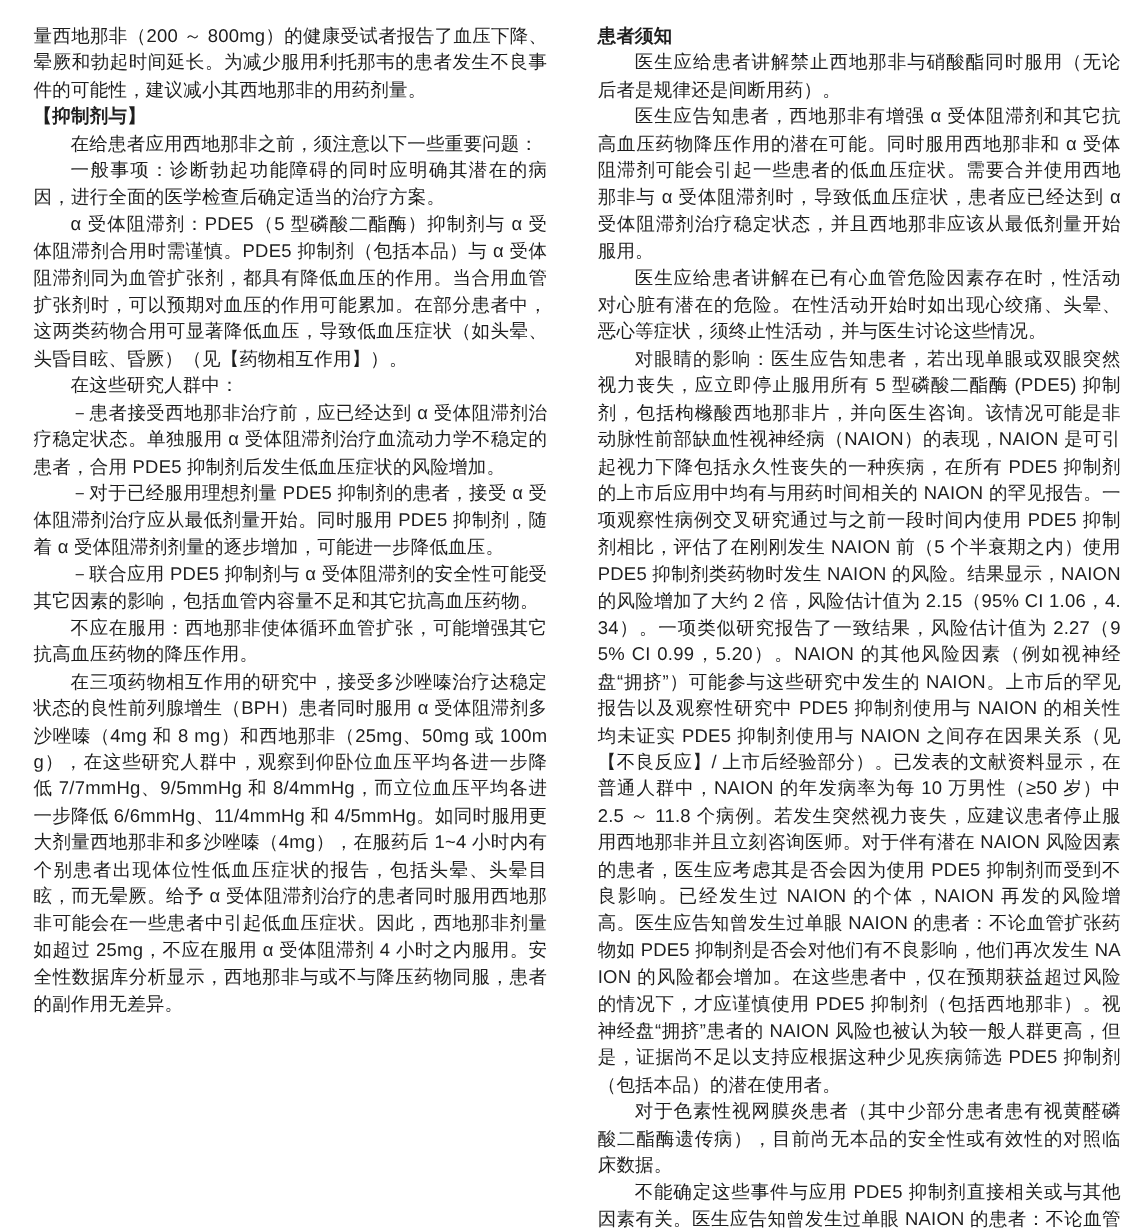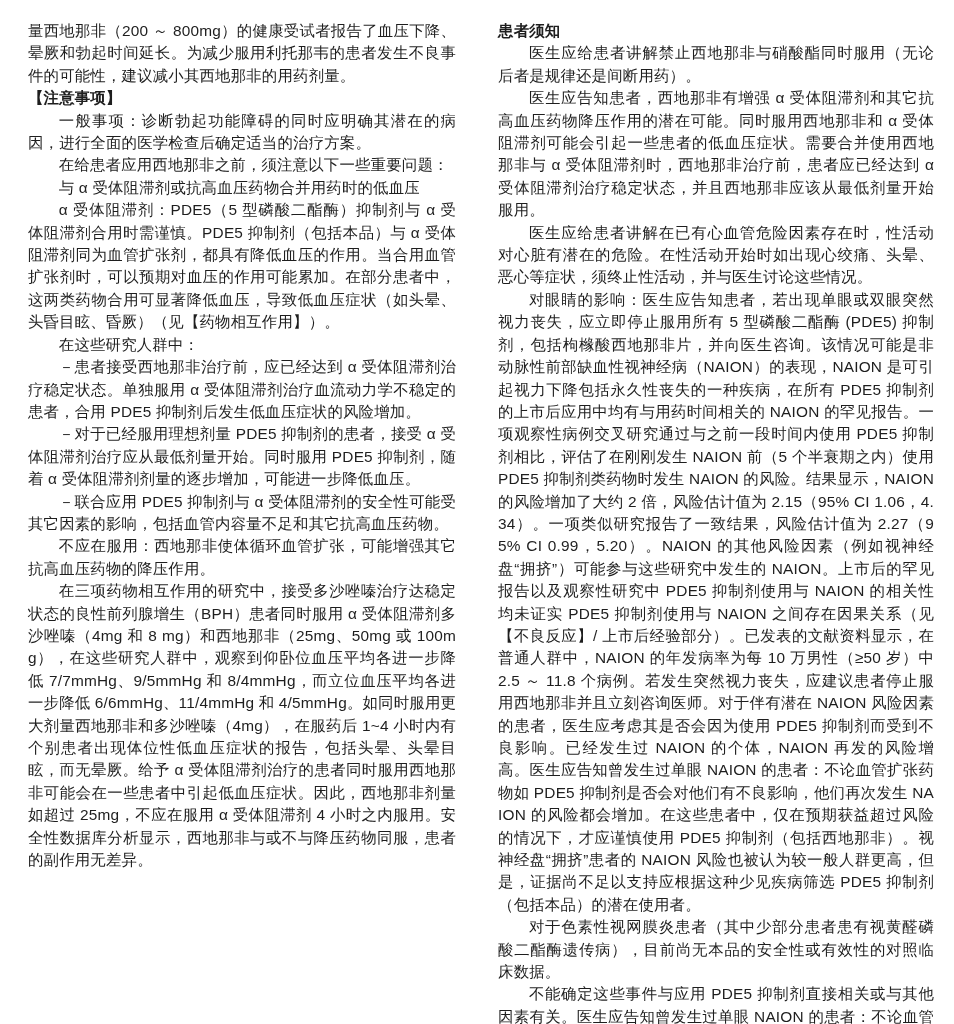--- a/index.html
+++ b/index.html
@@ -46,40 +46,39 @@
 </style>
 </head>
 <body>
 
 <div class="page">
 
   <div class="col col-left">
     <div>
         <p class="para"><span>量西地那非（200 ～ 800mg）的健康受试者报告了血压下降、晕厥和勃起时间延长。为减少服用利托那韦的患者发生不良事件的可能性，建议减小其西地那非的用药剂量。</span></p>
       </div>
-    <h2 class="heading">【注意事项】</h2>
+    <h2 class="heading">【抑制剂与】</h2>
     <div>
+        <p class="para indent"><span>在给患者应用西地那非之前，须注意以下一些重要问题：</span></p>
         <p class="para indent"><span>一般事项：诊断勃起功能障碍的同时应明确其潜在的病因，进行全面的医学检查后确定适当的治疗方案。</span></p>
-        <p class="para indent"><span>在给患者应用西地那非之前，须注意以下一些重要问题：</span></p>
-        <p class="para indent"><span>与 α 受体阻滞剂或抗高血压药物合并用药时的低血压</span></p>
         <p class="para indent"><span>α 受体阻滞剂：PDE5（5 型磷酸二酯酶）抑制剂与 α 受体阻滞剂合用时需谨慎。PDE5 抑制剂（包括本品）与 α 受体阻滞剂同为血管扩张剂，都具有降低血压的作用。当合用血管扩张剂时，可以预期对血压的作用可能累加。在部分患者中，这两类药物合用可显著降低血压，导致低血压症状（如头晕、头昏目眩、昏厥）（见</span><span class="b">【药物相互作用】</span><span>）。</span></p>
         <p class="para indent"><span>在这些研究人群中：</span></p>
         <p class="para indent"><span>－患者接受西地那非治疗前，应已经达到 α 受体阻滞剂治疗稳定状态。单独服用 α 受体阻滞剂治疗血流动力学不稳定的患者，合用 PDE5 抑制剂后发生低血压症状的风险增加。</span></p>
         <p class="para indent"><span>－对于已经服用理想剂量 PDE5 抑制剂的患者，接受 α 受体阻滞剂治疗应从最低剂量开始。同时服用 PDE5 抑制剂，随着 α 受体阻滞剂剂量的逐步增加，可能进一步降低血压。</span></p>
         <p class="para indent"><span>－联合应用 PDE5 抑制剂与 α 受体阻滞剂的安全性可能受其它因素的影响，包括血管内容量不足和其它抗高血压药物。</span></p>
         <p class="para indent"><span>不应在服用：西地那非使体循环血管扩张，可能增强其它抗高血压药物的降压作用。</span></p>
         <p class="para indent"><span>在三项药物相互作用的研究中，接受多沙唑嗪治疗达稳定状态的良性前列腺增生（BPH）患者同时服用 α 受体阻滞剂多沙唑嗪（4mg 和 8 mg）和西地那非（25mg、50mg 或 100mg），在这些研究人群中，观察到仰卧位血压平均各进一步降低 7/7mmHg、9/5mmHg 和 8/4mmHg，而立位血压平均各进一步降低 6/6mmHg、11/4mmHg 和 4/5mmHg。如同时服用更大剂量西地那非和多沙唑嗪（4mg），在服药后 1~4 小时内有个别患者出现体位性低血压症状的报告，包括头晕、头晕目眩，而无晕厥。给予 α 受体阻滞剂治疗的患者同时服用西地那非可能会在一些患者中引起低血压症状。因此，西地那非剂量如超过 25mg，不应在服用 α 受体阻滞剂 4 小时之内服用。安全性数据库分析显示，西地那非与或不与降压药物同服，患者的副作用无差异。</span></p>
       </div>
   </div>
 
   <div class="col col-right">
     <h2 class="heading">患者须知</h2>
     <div>
         <p class="para indent"><span>医生应给患者讲解禁止西地那非与硝酸酯同时服用（无论后者是规律还是间断用药）。</span></p>
-        <p class="para indent"><span>医生应告知患者，西地那非有增强 α 受体阻滞剂和其它抗高血压药物降压作用的潜在可能。同时服用西地那非和 α 受体阻滞剂可能会引起一些患者的低血压症状。需要合并使用西地那非与 α 受体阻滞剂时，西地那非治疗前，患者应已经达到 α 受体阻滞剂治疗稳定状态，并且西地那非应该从最低剂量开始服用。</span></p>
+        <p class="para indent"><span>医生应告知患者，西地那非有增强 α 受体阻滞剂和其它抗高血压药物降压作用的潜在可能。同时服用西地那非和 α 受体阻滞剂可能会引起一些患者的低血压症状。需要合并使用西地那非与 α 受体阻滞剂时，导致低血压症状，患者应已经达到 α 受体阻滞剂治疗稳定状态，并且西地那非应该从最低剂量开始服用。</span></p>
         <p class="para indent"><span>医生应给患者讲解在已有心血管危险因素存在时，性活动对心脏有潜在的危险。在性活动开始时如出现心绞痛、头晕、恶心等症状，须终止性活动，并与医生讨论这些情况。</span></p>
         <p class="para indent"><span>对眼睛的影响：医生应告知患者，若出现单眼或双眼突然视力丧失，应立即停止服用所有 5 型磷酸二酯酶 (PDE5) 抑制剂，包括枸橼酸西地那非片，并向医生咨询。该情况可能是非动脉性前部缺血性视神经病（NAION）的表现，NAION 是可引起视力下降包括永久性丧失的一种疾病，在所有 PDE5 抑制剂的上市后应用中均有与用药时间相关的 NAION 的罕见报告。一项观察性病例交叉研究通过与之前一段时间内使用 PDE5 抑制剂相比，评估了在刚刚发生 NAION 前（5 个半衰期之内）使用 PDE5 抑制剂类药物时发生 NAION 的风险。结果显示，NAION 的风险增加了大约 2 倍，风险估计值为 2.15（95% CI 1.06，4.34）。一项类似研究报告了一致结果，风险估计值为 2.27（95% CI 0.99，5.20）。NAION 的其他风险因素（例如视神经盘“拥挤”）可能参与这些研究中发生的 NAION。上市后的罕见报告以及观察性研究中 PDE5 抑制剂使用与 NAION 的相关性均未证实 PDE5 抑制剂使用与 NAION 之间存在因果关系（见</span><span class="b">【不良反应】</span><span>/ 上市后经验部分）。已发表的文献资料显示，在普通人群中，NAION 的年发病率为每 10 万男性（≥50 岁）中 2.5 ～ 11.8 个病例。若发生突然视力丧失，应建议患者停止服用西地那非并且立刻咨询医师。对于伴有潜在 NAION 风险因素的患者，医生应考虑其是否会因为使用 PDE5 抑制剂而受到不良影响。已经发生过 NAION 的个体，NAION 再发的风险增高。医生应告知曾发生过单眼 NAION 的患者：不论血管扩张药物如 PDE5 抑制剂是否会对他们有不良影响，他们再次发生 NAION 的风险都会增加。在这些患者中，仅在预期获益超过风险的情况下，才应谨慎使用 PDE5 抑制剂（包括西地那非）。视神经盘“拥挤”患者的 NAION 风险也被认为较一般人群更高，但是，证据尚不足以支持应根据这种少见疾病筛选 PDE5 抑制剂（包括本品）的潜在使用者。</span></p>
         <p class="para indent"><span>对于色素性视网膜炎患者（其中少部分患者患有视黄醛磷酸二酯酶遗传病），目前尚无本品的安全性或有效性的对照临床数据。</span></p>
         <p class="para indent"><span>不能确定这些事件与应用 PDE5 抑制剂直接相关或与其他因素有关。医生应告知曾发生过单眼 NAION 的患者：不论血管扩张药物如 PDE5 抑制剂是否会对他们有不良影响（见“</span><span class="b">【不良反应】</span><span>/上市后经验/特殊感觉”部分），他们再次发生 NAION 的风险都会增加。</span></p>
       </div>
   </div>
 
 </div>
 
 </body></html>

